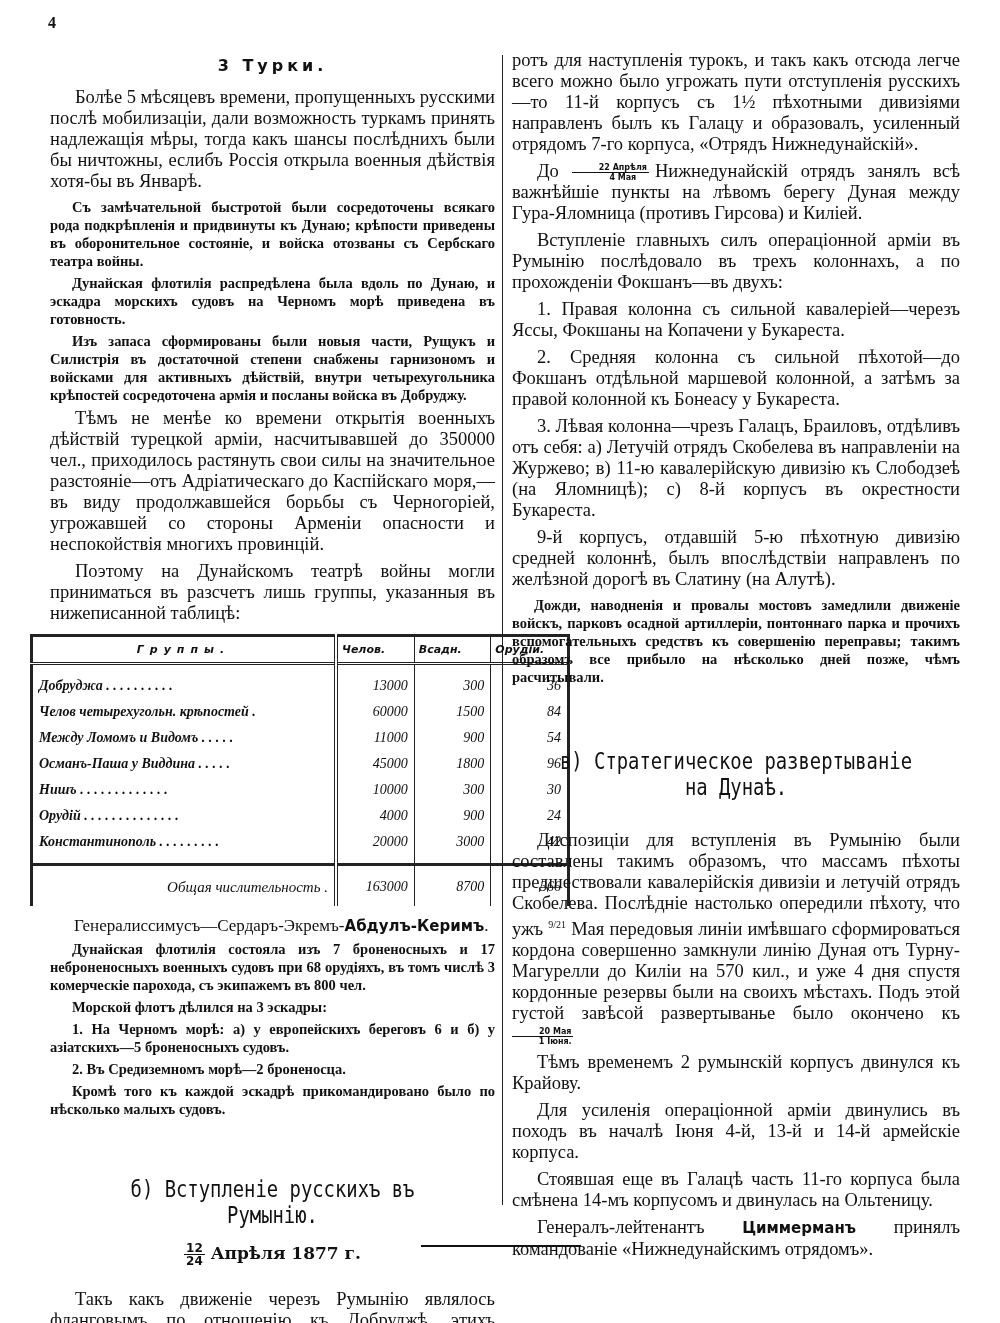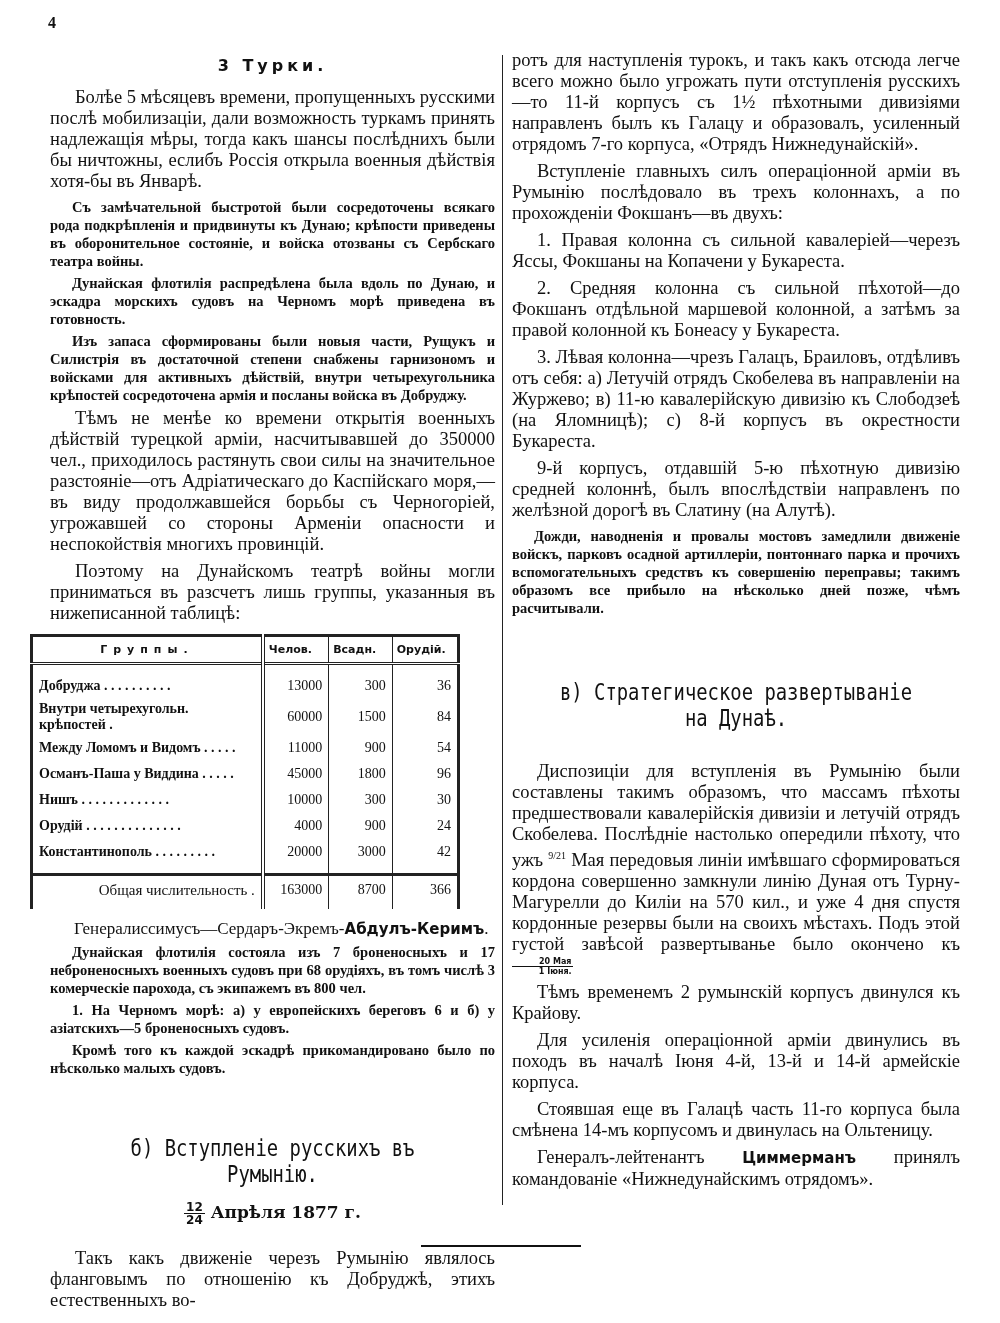--- a/index.html
+++ b/index.html
@@ -7,30 +7,30 @@
   .page-num { position: absolute; left: 48px; top: 14px; font-size: 16px; font-weight: bold; font-family: "Liberation Serif", serif; }
   .col { position: absolute; top: 0; }
   .col-left { left: 50px; width: 445px; top: 50px; }
   .col-right { left: 512px; width: 448px; top: 50px; }
   .col-divider { position: absolute; left: 502px; top: 55px; width: 1px; height: 1150px; background: #222; }
   .heading-bold { text-align: center; font-family: "DejaVu Sans", sans-serif; font-weight: bold; font-size: 16px; letter-spacing: 4px; margin: 6px 0 12px 0; }
   .p-lg { font-family: "Liberation Serif", serif; font-size: 18.5px; line-height: 21px; text-align: justify; margin: 0 0 6px 0; text-indent: 25px; }
   .p-sm { font-family: "Liberation Serif", serif; font-size: 14.5px; line-height: 18px; font-weight: bold; text-align: justify; margin: 0 0 4px 0; text-indent: 22px; }
   .p-lg.noind { text-indent: 0; }
   .tbl-wrap { margin: 10px 0 10px -20px; width: 470px; position: relative; }
-  table.groups { border-collapse: collapse; width: 430px; font-family: "Liberation Serif", serif; }
+  table.groups { border-collapse: collapse; width: 540px; font-family: "Liberation Serif", serif; font-style: italic; }
   table.groups th { font-family: "DejaVu Sans", sans-serif; font-size: 11px; font-weight: bold; padding: 6px 4px; border-bottom: 3px double #222; border-top: 3px solid #222; }
   table.groups td { font-size: 14px; padding: 2px 6px; height: 22px; }
   table.groups .c-name { text-align: left; width: 255px; border-left: 3px solid #222; border-right: 4px double #222; font-weight: bold; }
   table.groups .c-num { text-align: right; border-right: 1px solid #222; width: 55px; }
   table.groups .c-last { border-right: 3px solid #222; }
   table.groups th.c-name { text-align: center; letter-spacing: 6px; }
   table.groups th.c-num { text-align: left; }
   table.groups tr.spacer td { height: 8px; padding: 0; }
-  table.groups tr.total td { padding-top: 3px; padding-bottom: 8px; }
+  table.groups tr.total td { padding-top: 10px; padding-bottom: 8px; }
   table.groups tr.total td.c-name { text-align: right; font-weight: normal; font-size: 15px; }
   .total-rule { border-top: 3px solid #222 !important; }
   .gen-line { font-family: "Liberation Serif", serif; font-size: 17px; margin: 8px 0 4px 24px; }
   .gen-line b { font-family: "DejaVu Sans", sans-serif; font-size: 15px; }
   .section-title { font-family: "DejaVu Sans Mono", monospace; font-size: 23px; text-align: center; margin: 58px 0 14px 0; letter-spacing: 0px; transform: scaleX(0.82); }
   .section-title.b { margin-top: 58px; }
   .date-line { text-align: center; font-family: "DejaVu Serif", serif; font-weight: bold; font-size: 17px; margin: 0 0 22px 0; }
   .frac { display: inline-flex; flex-direction: column; align-items: center; vertical-align: middle; font-size: 12px; line-height: 12px; font-family: "DejaVu Sans", sans-serif; font-weight: bold; margin-right: 6px; }
   .frac .num { border-bottom: 1.5px solid #111; padding: 0 2px; }
   .frac.sm { font-size: 8px; line-height: 9px; }
@@ -72,21 +72,21 @@
             <td class="c-num"></td>
             <td class="c-num c-last"></td>
           </tr>
         <tr>
           <td class="c-name">Добруджа . . . .   . . . . . .</td>
           <td class="c-num">13000</td>
           <td class="c-num">300</td>
           <td class="c-num c-last">36</td>
         </tr>
         <tr>
-          <td class="c-name">Внутри четырехугольн. крѣпостей  .</td>
+          <td class="c-name">Челов четырехугольн. крѣпостей  .</td>
           <td class="c-num">60000</td>
           <td class="c-num">1500</td>
           <td class="c-num c-last">84</td>
         </tr>
         <tr>
           <td class="c-name">Между Ломомъ и Видомъ . . . . .</td>
           <td class="c-num">11000</td>
           <td class="c-num">900</td>
           <td class="c-num c-last">54</td>
         </tr>
@@ -128,37 +128,46 @@
         </tr>
       </tbody>
     </table>
   </div>
 
   <div class="gen-line">
     <span>Генералиссимусъ—Сердаръ-Экремъ-</span><b>Абдулъ-Керимъ</b><span>.</span>
   </div>
 
   <p class="p-sm">Дунайская флотилія состояла изъ 7 броненосныхъ и 17 неброненосныхъ военныхъ судовъ при 68 орудіяхъ, въ томъ числѣ 3 комерческіе парохода, съ экипажемъ въ 800 чел.</p>
+  <p class="p-sm">Морской флотъ дѣлился на 3 эскадры:</p>
   <p class="p-sm">1. На Черномъ морѣ: а) у европейскихъ береговъ 6 и б) у азіатскихъ—5 броненосныхъ судовъ.</p>
+  <p class="p-sm">2. Въ Средиземномъ морѣ—2 броненосца.</p>
   <p class="p-sm">Кромѣ того къ каждой эскадрѣ прикомандировано было по нѣсколько малыхъ судовъ.</p>
 
   <div class="section-title b">б) Вступленіе русскихъ въ Румынію.</div>
   <div class="date-line">
     <span class="frac">
       <span class="num">12</span>
       <span class="den">24</span>
     </span><span>Апрѣля 1877 г.</span>
   </div>
 
   <p class="p-lg">Такъ какъ движеніе черезъ Румынію являлось фланговымъ по отношенію къ Добруджѣ, этихъ естественныхъ во-</p>
 </div>
 
 <div class="col col-right">
   <p class="p-lg noind">ротъ для наступленія турокъ, и такъ какъ отсюда легче всего можно было угрожать пути отступленія русскихъ—то 11-й корпусъ съ 1½ пѣхотными дивизіями направленъ былъ къ Галацу и образовалъ, усиленный отрядомъ 7-го корпуса, «Отрядъ Нижнедунайскій».</p>
 
+  <p class="p-lg">
+    <span>До</span>
+    <span class="frac sm">
+      <span class="num">22 Апрѣля</span>
+      <span class="den">4 Мая</span>
+    </span><span>Нижнедунайскій отрядъ занялъ всѣ важнѣйшіе пункты на лѣвомъ берегу Дуная между Гура-Яломница (противъ Гирсова) и Киліей.</span>
+  </p>
 
   <p class="p-lg">Вступленіе главныхъ силъ операціонной арміи въ Румынію послѣдовало въ трехъ колоннахъ, а по прохожденіи Фокшанъ—въ двухъ:</p>
   <p class="p-lg">1. Правая колонна съ сильной кавалеріей—черезъ Яссы, Фокшаны на Копачени у Букареста.</p>
   <p class="p-lg">2. Средняя колонна съ сильной пѣхотой—до Фокшанъ отдѣльной маршевой колонной, а затѣмъ за правой колонной къ Бонеасу у Букареста.</p>
   <p class="p-lg">3. Лѣвая колонна—чрезъ Галацъ, Браиловъ, отдѣливъ отъ себя: а) Летучій отрядъ Скобелева въ направленіи на Журжево; в) 11-ю кавалерійскую дивизію къ Слободзеѣ (на Яломницѣ); с) 8-й корпусъ въ окрестности Букареста.</p>
   <p class="p-lg">9-й корпусъ, отдавшій 5-ю пѣхотную дивизію средней колоннѣ, былъ впослѣдствіи направленъ по желѣзной дорогѣ въ Слатину (на Алутѣ).</p>
   <p class="p-sm">Дожди, наводненія и провалы мостовъ замедлили движеніе войскъ, парковъ осадной артиллеріи, понтоннаго парка и прочихъ вспомогательныхъ средствъ къ совершенію переправы; такимъ образомъ все прибыло на нѣсколько дней позже, чѣмъ расчитывали.</p>
 
   <div class="section-title right-title">в) Стратегическое развертываніе на Дунаѣ.</div>
 

